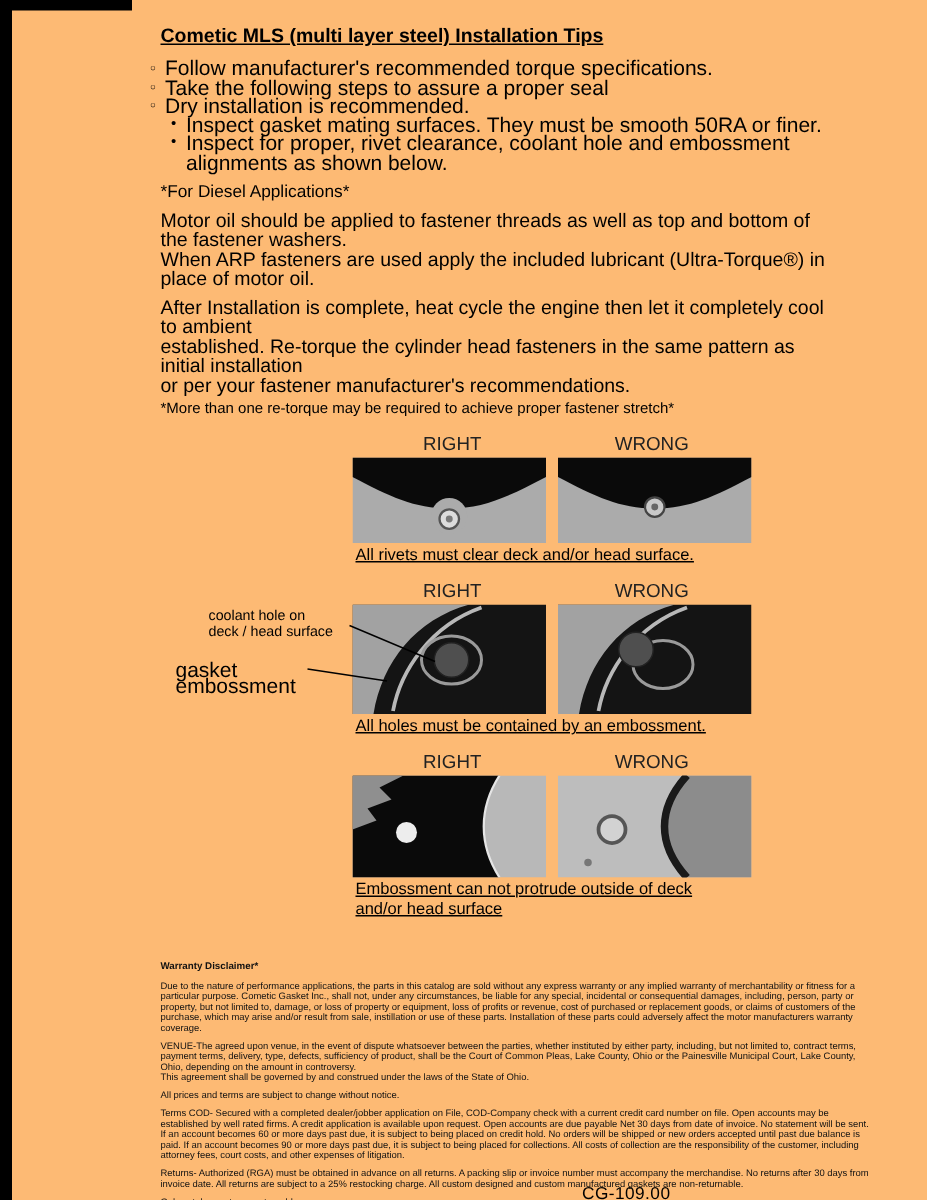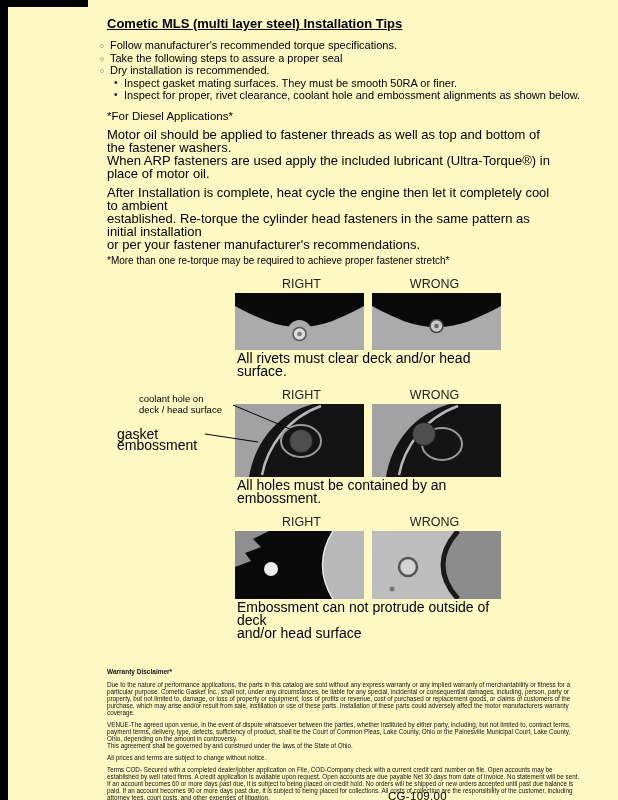--- a/index.html
+++ b/index.html
@@ -1,43 +1,43 @@
 <!DOCTYPE html>
 <html><head>
 <meta charset="utf-8">
 <style>
   * { margin:0; padding:0; box-sizing:border-box; }
   html,body { width:618px; height:800px; }
   body { font-family:"Liberation Sans", sans-serif; background:#ffffff; color:#000; }
-  .page { position:relative; width:618px; height:800px; background:#fef9c3; overflow:hidden; }
+  .page { position:relative; width:618px; height:800px; background:#fdba74; overflow:hidden; }
 
   .edge-left { position:absolute; left:0; top:0; width:8px; height:800px; background:#000; }
   .edge-top  { position:absolute; left:0; top:0; width:88px; height:7px; background:#000; }
 
   .content { position:absolute; left:96px; top:16px; width:486px; }
 
   .title { margin-left:11px; font-size:13px; font-weight:bold; text-decoration:underline; }
 
-  .tips { list-style:none; margin-top:8px; margin-left:4px; font-size:11px; line-height:12.5px; }
+  .tips { list-style:none; margin-top:8px; margin-left:4px; font-size:14px; line-height:12.5px; }
   .tips li { position:relative; padding-left:10px; }
   .tips li.l1::before { content:"○"; position:absolute; left:0; top:1px; font-size:6.5px; }
   .tips li.l2 { margin-left:14px; }
   .tips li.l2::before { content:"•"; position:absolute; left:0; top:0; font-size:10px; }
 
   .diesel-h { margin:8px 0 6px 11px; font-size:11.5px; font-weight:normal; }
   .para { margin-left:11px; width:452px; font-size:13px; line-height:13px; margin-bottom:6px; white-space:pre-line; }
   .para.p2 { margin-bottom:4px; }
   .note { margin-left:11px; margin-top:4px; font-size:10px; line-height:12px; }
 
   .diagram-area { position:relative; margin-left:139px; margin-top:10px; width:266px; }
   .dg-headers { display:flex; font-size:12.5px; color:#222; height:16px; }
   .dg-headers span { width:50%; text-align:center; }
   .dg-row { display:flex; gap:8px; }
   .dg-row svg { display:block; }
-  .dg-caption { font-size:14px; line-height:13px; margin:2px 0 10px 2px; white-space:pre-line; }
+  .dg-caption { font-size:11px; line-height:13px; margin:2px 0 10px 2px; white-space:pre-line;text-decoration:underline; }
 
   .lab-coolant { position:absolute; left:-96px; top:116px; width:92px; font-size:9.5px; line-height:11px; white-space:pre-line; }
   .lab-emboss  { position:absolute; left:-118px; top:152px; width:114px; font-size:14px; line-height:11px; }
   .lab-lines   { position:absolute; left:-40px; top:112px; overflow:visible; }
 
   .warranty { margin-top:28px; margin-left:11px; width:474px; font-size:6.3px; line-height:7px; color:#111; }
   .warranty h3 { font-size:6.5px; font-weight:bold; margin-bottom:6px; }
   .warranty p { margin-bottom:5px; }
   .warranty p.tight { margin-bottom:0; }
   .warranty p.semi { margin-bottom:4px; }

